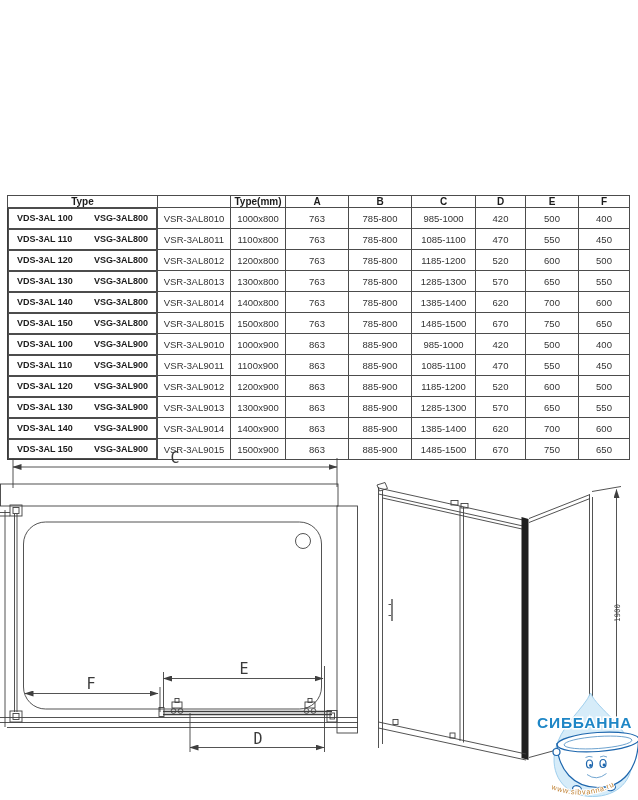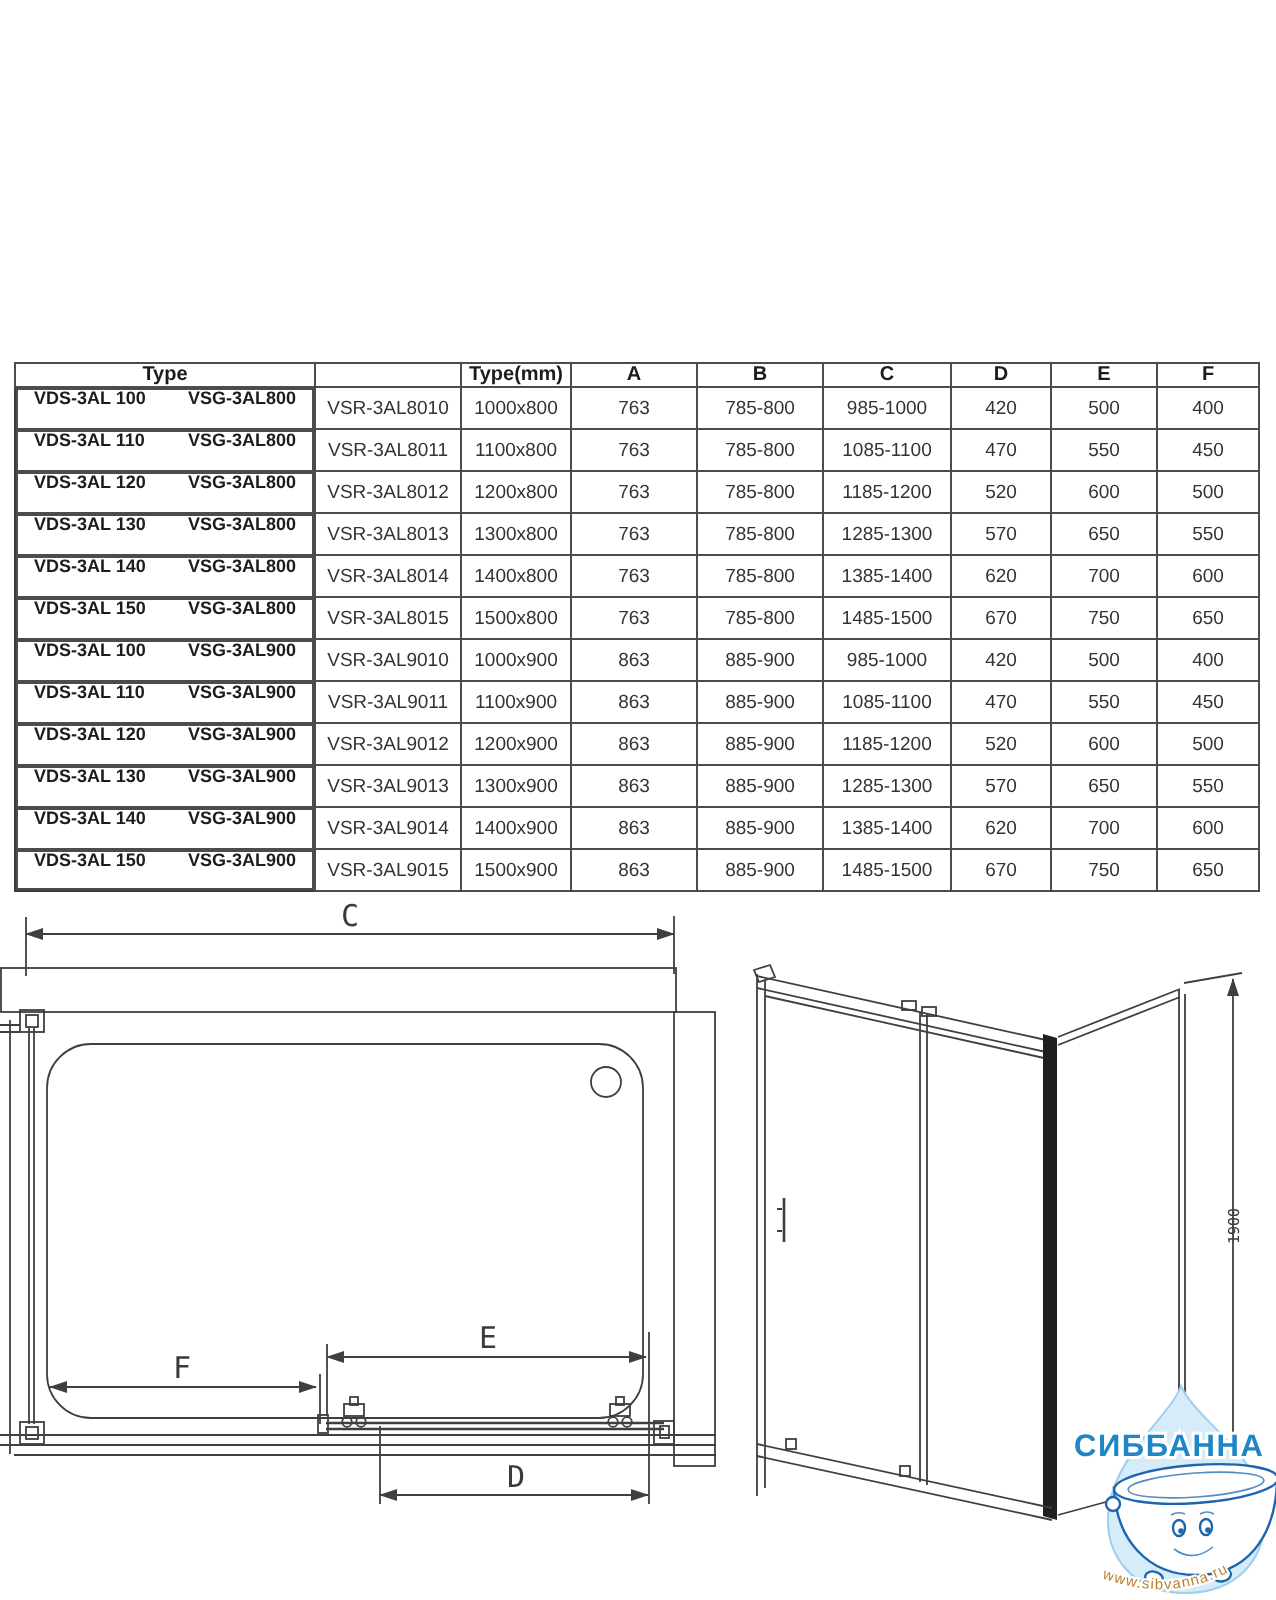--- a/index.html
+++ b/index.html
@@ -1,27 +1,27 @@
 <!DOCTYPE html>
 <html><head>
 <meta charset="utf-8">
 <style>
   html,body{margin:0;padding:0;background:#fff;}
   .page{position:relative;width:638px;height:800px;background:#ffffff;overflow:hidden;
         font-family:"Liberation Sans",sans-serif;}
   
-  table.spec{position:absolute;left:7px;top:181px;width:622px;height:265px;
+  table.spec{position:absolute;left:7px;top:195px;width:622px;height:265px;
              border-collapse:collapse;table-layout:fixed;border:1.5px solid #3c3c3c;
              font-size:9.5px;color:#333;padding-left:44px;}
   .spec th,.spec td{border:1px solid #4c4c4c;text-align:center;vertical-align:middle;
                     padding:0 1px;overflow:hidden;white-space:nowrap;font-weight:normal;}
   .spec th{font-weight:bold;font-size:10px;color:#1c1c1c;}
   .spec td.type-cell{padding:0 9px;}
   .spec td.type-cell span{display:inline-block;font-weight:bold;font-size:9px;color:#1c1c1c;}
-  .spec td.type-cell{display:flex;height:100%;align-items:flex-start;justify-content:space-between;border:none;
+  .spec td.type-cell{display:flex;height:100%;align-items:center;justify-content:space-between;border:none;
                      outline:1px solid #4c4c4c;outline-offset:-1px;}
   
   svg.draw{position:absolute;left:0;top:450px;}
   .ln{stroke:#3f3f3f;stroke-width:0.9;fill:none;}
   .lnb{stroke:#3f3f3f;stroke-width:1.3;fill:none;}
   .dimtxt{font-family:"DejaVu Sans Mono",monospace;font-size:15px;fill:#3a3a3a;}
   .dimtxt-sm{font-family:"DejaVu Sans Mono",monospace;font-size:7.5px;fill:#3a3a3a;}
   .brand{font-family:"Liberation Sans",sans-serif;font-weight:bold;font-size:15.5px;
          letter-spacing:0.8px;paint-order:stroke;stroke:#ffffff;stroke-width:3px;}
   .urltxt{font-family:"Liberation Sans",sans-serif;font-size:7.5px;letter-spacing:0.6px;

